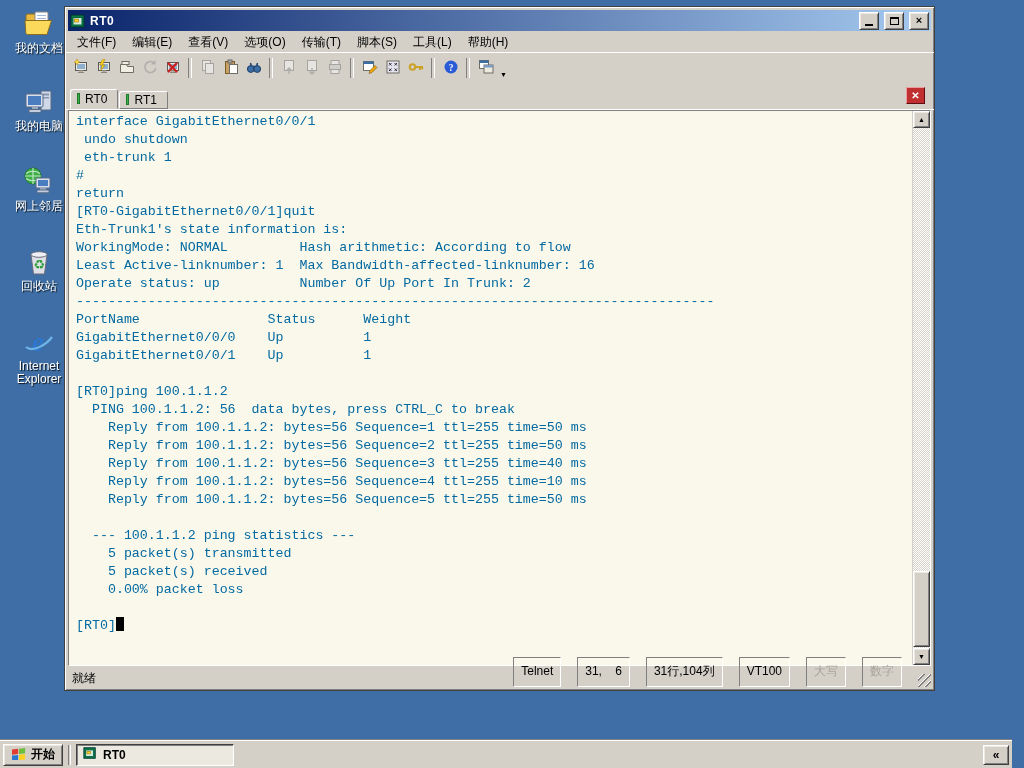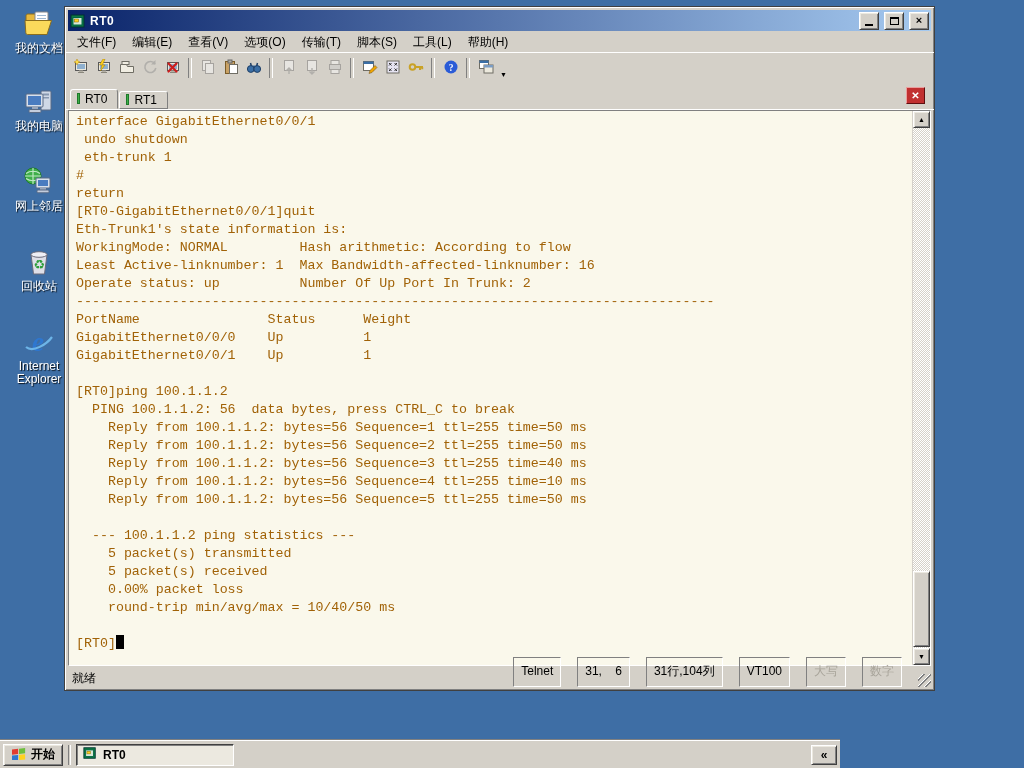--- a/index.html
+++ b/index.html
@@ -41,21 +41,21 @@
   .tab{display:flex;align-items:center;gap:5px;height:18px;padding:0 10px 1px 6px;font-size:12px;background:#D4D0C8;
        border:1px solid;border-color:#fff #808080 #808080 #fff;border-radius:3px 3px 0 0;box-sizing:border-box;margin-right:1px;}
   .tab.active{height:20px;border-bottom-color:#D4D0C8;z-index:2;}
   .tab .ind{width:3px;height:11px;background:#3FAE49;border:1px solid #1d7a2a;box-sizing:border-box;}
   .tab-close{position:absolute;right:9px;top:4px;width:17px;height:15px;background:#C13030;color:#fff;
        border:1px solid;border-color:#ea9e9e #5e0f0f #5e0f0f #ea9e9e;display:flex;align-items:center;justify-content:center;
        font-size:10px;font-weight:bold;line-height:1;}
 
   
   .client{flex:1;margin:0 3px;border:1px solid;border-color:#808080 #fff #fff #808080;background:#FAF8EB;display:flex;overflow:hidden;}
-  .term{flex:1;padding:2px 0 0 7px;font-family:"Liberation Mono","DejaVu Sans Mono",monospace;font-size:13.3px;line-height:18px;color:#a16207;cursor:text;overflow:hidden;}
+  .term{flex:1;padding:2px 0 0 7px;font-family:"Liberation Mono","DejaVu Sans Mono",monospace;font-size:13.3px;line-height:18px;color:#0369a1;cursor:text;overflow:hidden;}
   .tline{white-space:pre;height:18px;}
   .cursor{display:inline-block;width:8px;height:14px;background:#000;vertical-align:-2px;}
 
   .scroll{width:17px;position:relative;border-left:1px solid #d4d0c8;
        background:#fff;
        background-image:linear-gradient(45deg,#d6d2c8 25%,transparent 25%,transparent 75%,#d6d2c8 75%),
                         linear-gradient(45deg,#d6d2c8 25%,transparent 25%,transparent 75%,#d6d2c8 75%);
        background-size:2px 2px;background-position:0 0,1px 1px;}
   .sbtn{position:absolute;left:0;width:17px;height:17px;background:#D4D0C8;border:1px solid;border-color:#fff #404040 #404040 #fff;
        box-shadow:inset 1px 1px 0 #ece9e0,inset -1px -1px 0 #808080;box-sizing:border-box;
@@ -66,21 +66,21 @@
 
   
   .statusbar{height:20px;margin:1px 3px 3px 3px;display:flex;align-items:flex-end;gap:16px;font-size:12px;color:#000;}
   .sb-ready{flex:1;padding-left:4px;}
   .sb-pane{border:1px solid;border-color:#808080 #fff #fff #808080;height:16px;line-height:15px;padding:6px 7px;white-space:pre;}
   .sb-pane.disabled{color:#a8a49a;}
   .sb-grip{width:13px;height:13px;align-self:flex-end;
        background:repeating-linear-gradient(135deg,transparent 0 3px,#fff 3px 4px,#808080 4px 5px);}
 
   
-  .taskbar{position:absolute;left:0;bottom:0;width:840px;height:28px;background:#D4D0C8;border-top:1px solid #fff;
+  .taskbar{position:absolute;left:0;bottom:0;width:1012px;height:28px;background:#D4D0C8;border-top:1px solid #fff;
        box-shadow:0 -1px 0 #808080;display:flex;align-items:center;padding:0 3px;gap:5px;box-sizing:border-box;}
   .startbtn{height:22px;display:flex;align-items:center;gap:4px;padding:0 7px;background:#D4D0C8;font-weight:bold;font-size:12px;
        border:1px solid;border-color:#fff #404040 #404040 #fff;box-shadow:inset 1px 1px 0 #ece9e0,inset -1px -1px 0 #808080;}
   .startbtn svg{width:16px;height:14px;}
   .taskdiv{width:1px;height:20px;border-left:1px solid #808080;border-right:1px solid #fff;}
   .task{width:158px;height:22px;display:flex;align-items:center;gap:6px;padding:0 6px;font-size:12px;box-sizing:border-box;}
   .task.active{border:1px solid;border-color:#404040 #fff #fff #404040;box-shadow:inset 1px 1px 0 #808080;background:#ECE9E0;font-weight:bold;}
   .task svg{width:14px;height:14px;}
   .tray{margin-left:auto;display:flex;align-items:center;}
   .tray-btn{width:26px;height:20px;background:#D4D0C8;border:1px solid;border-color:#fff #404040 #404040 #fff;
@@ -326,21 +326,20 @@
           <div class="tline">    Reply from 100.1.1.2: bytes=56 Sequence=1 ttl=255 time=50 ms</div>
           <div class="tline">    Reply from 100.1.1.2: bytes=56 Sequence=2 ttl=255 time=50 ms</div>
           <div class="tline">    Reply from 100.1.1.2: bytes=56 Sequence=3 ttl=255 time=40 ms</div>
           <div class="tline">    Reply from 100.1.1.2: bytes=56 Sequence=4 ttl=255 time=10 ms</div>
           <div class="tline">    Reply from 100.1.1.2: bytes=56 Sequence=5 ttl=255 time=50 ms</div>
           <div class="tline"> </div>
           <div class="tline">  --- 100.1.1.2 ping statistics ---</div>
           <div class="tline">    5 packet(s) transmitted</div>
           <div class="tline">    5 packet(s) received</div>
           <div class="tline">    0.00% packet loss</div>
-          <div class="tline">    round-trip min/avg/max = 10/40/50 ms</div>
           <div class="tline"> </div>
           <div class="tline">[RT0]<span class="cursor"></span></div>
         </div>
       <div class="scroll">
         <span class="sbtn sb-up">▲</span>
         <span class="sb-thumb"></span>
         <span class="sbtn sb-down">▼</span>
       </div>
     </div>
 

